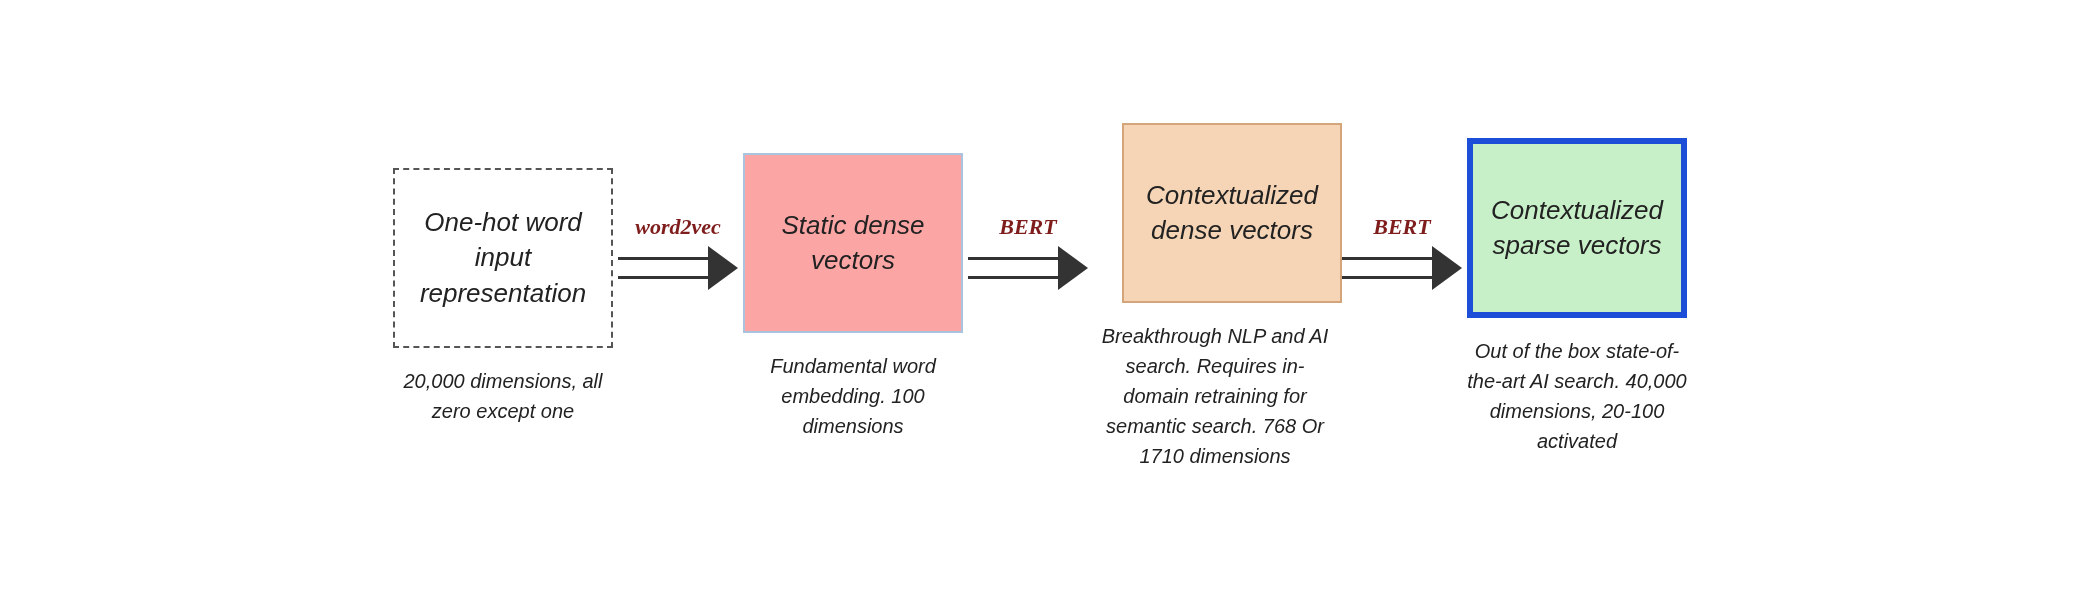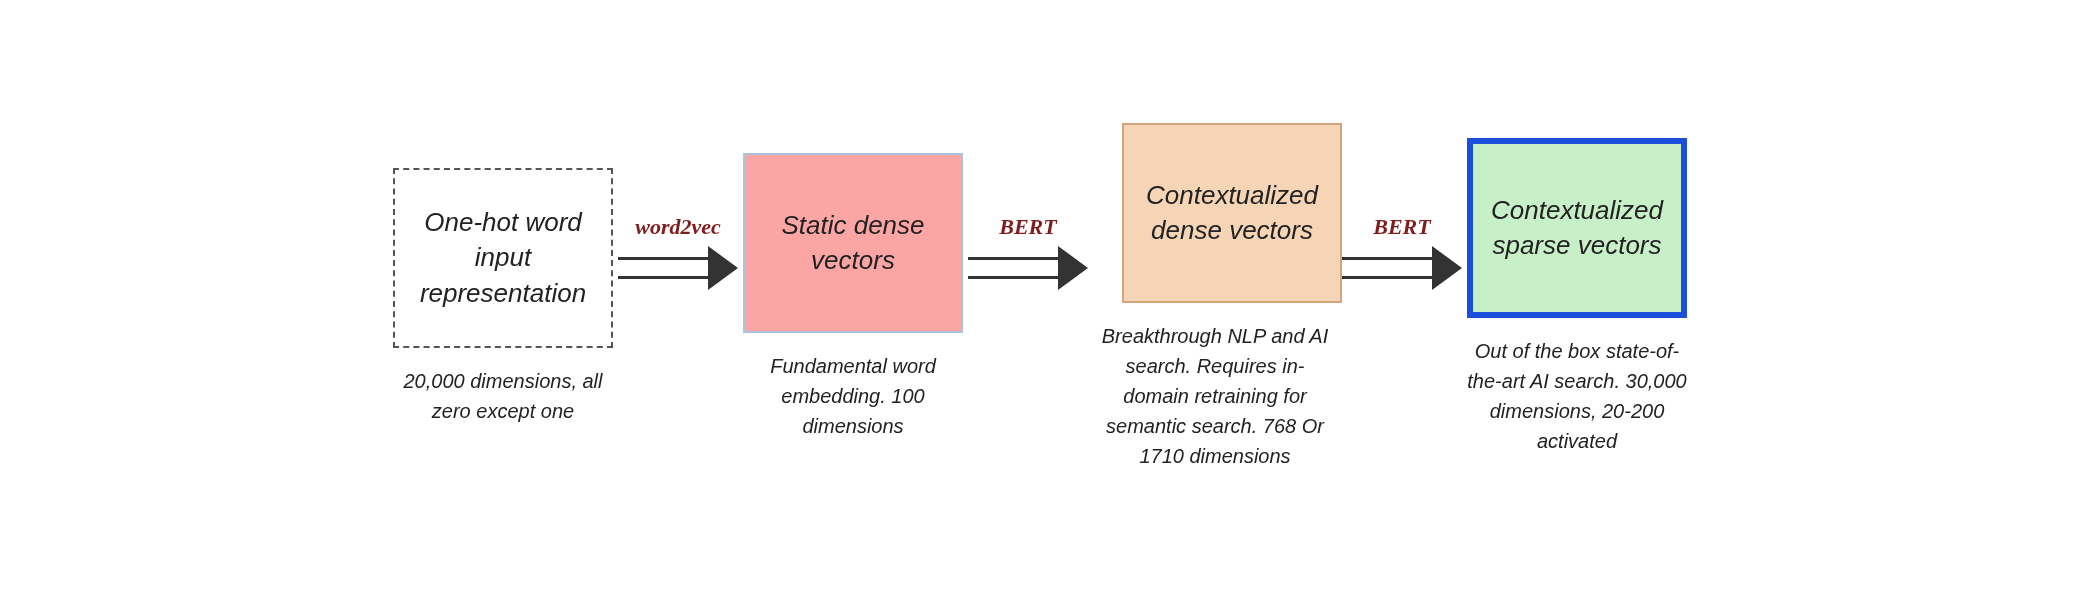--- a/index.html
+++ b/index.html
@@ -171,16 +171,16 @@
     <div class="arrow-full">
       <div class="arrow-body"></div>
       <div class="arrow-head"></div>
     </div>
   </div>
 
   <div class="node-container">
     <div class="box box-green">
       <span class="box-text">Contextualized sparse vectors</span>
     </div>
-    <div class="caption">Out of the box state-of-the-art AI search. 30,000 dimensions, 20-200 activated</div>
+    <div class="caption">Out of the box state-of-the-art AI search. 40,000 dimensions, 20-100 activated</div>
   </div>
 
 </div>
 
 </body></html>

